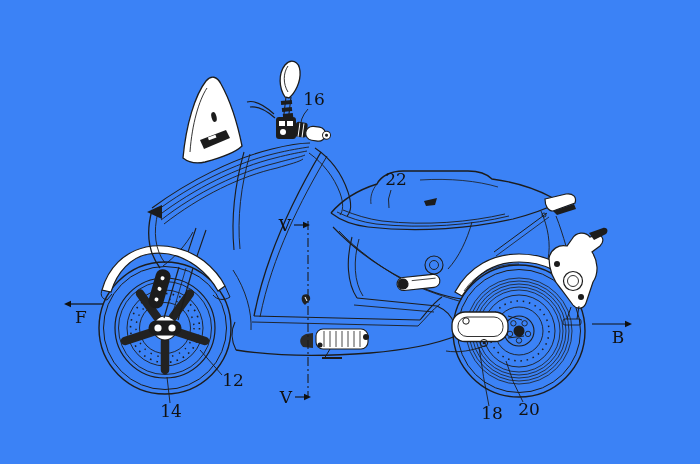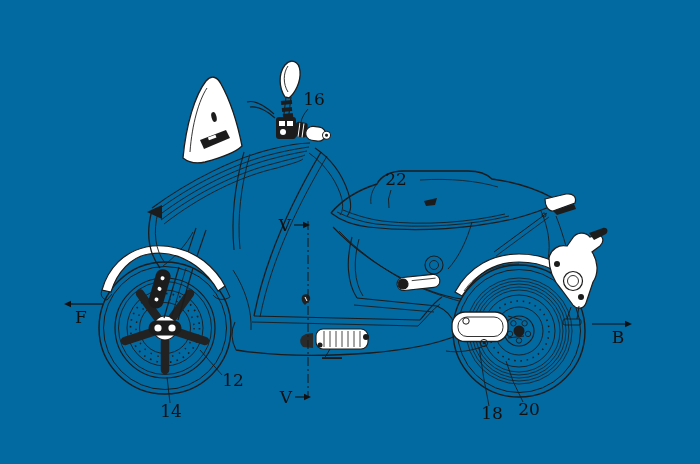--- a/index.html
+++ b/index.html
@@ -1,19 +1,19 @@
 <!DOCTYPE html>
 <html><head>
 <meta charset="utf-8">
 <style>
   html,body{margin:0;padding:0;background:#fff;}
   .stage{
     position:relative;
     width:700px;height:464px;
-    background:#0369a1;
+    background:#3b82f6;
     overflow:hidden;
     font-family:"DejaVu Serif", serif;
   }
   svg{display:block;}
   .ink{stroke:#1c1c1c;fill:none;}
   .ref-text{font-family:"DejaVu Serif", serif;font-size:17px;fill:#111;}
 </style>
 </head>
 <body>
 

